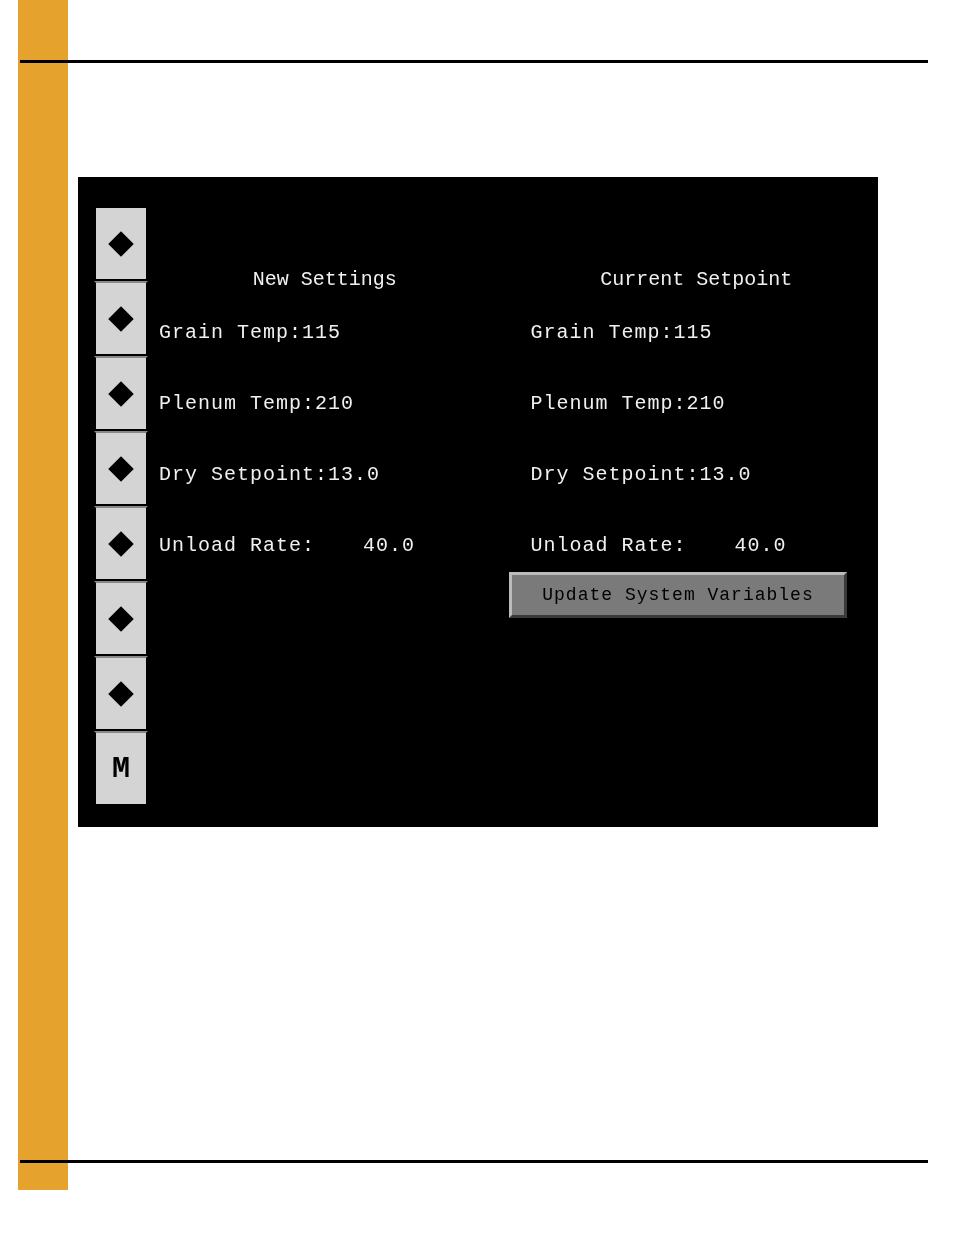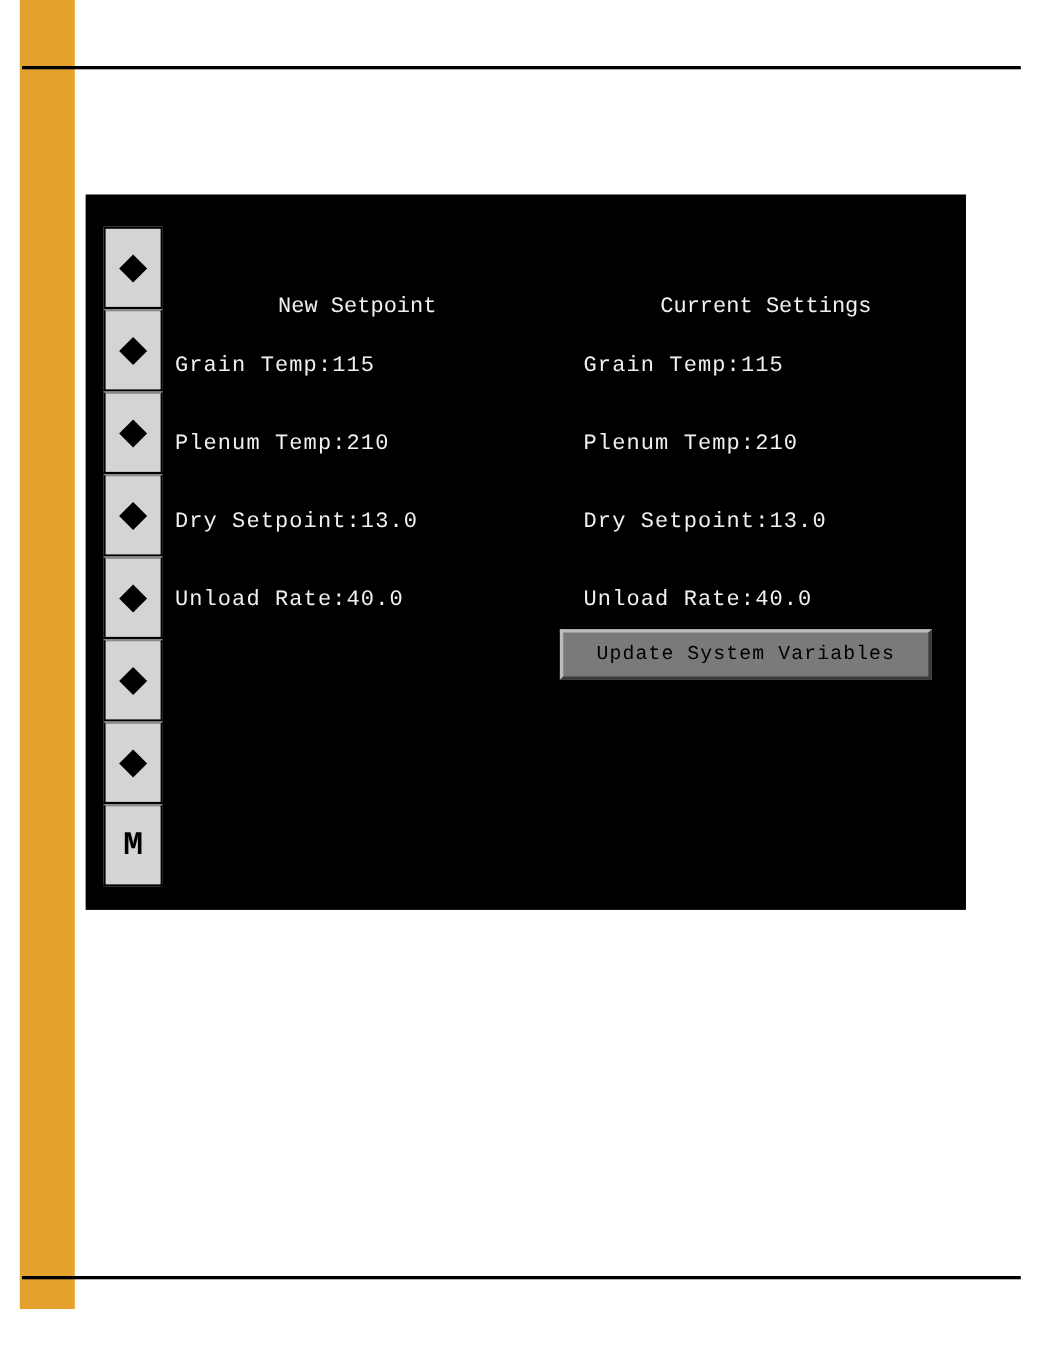--- a/index.html
+++ b/index.html
@@ -94,21 +94,21 @@
     margin-bottom: 30px;
     font-size: 20px;
   }
   .row {
     display: flex;
     justify-content: flex-start;
     margin-bottom: 48px;
     font-size: 20px;
     letter-spacing: 1px;
   }
-  .row:last-child { margin-bottom: 16px; }
+  .row:last-child { margin-bottom: 16px; gap: 48px; }
   .btn {
     width: 338px;
     height: 46px;
     background: #7a7a7a;
     color: #000;
     font-family: "Courier New", monospace;
     font-size: 18px;
     letter-spacing: 1px;
     display: flex;
     align-items: center;
@@ -161,40 +161,40 @@
       <div class="diamond"></div>
     </div>
     <div class="sb">
       <span class="m-label">M</span>
     </div>
   </div>
 
   <div class="content">
     <div class="cols">
       <div class="col">
-        <div class="col-head">New Setpoint</div>
+        <div class="col-head">New Settings</div>
         <div class="row">
           <span>Grain Temp:</span>
           <span>115</span>
         </div>
         <div class="row">
           <span>Plenum Temp:</span>
           <span>210</span>
         </div>
         <div class="row">
           <span>Dry Setpoint:</span>
           <span>13.0</span>
         </div>
         <div class="row">
           <span>Unload Rate:</span>
           <span>40.0</span>
         </div>
       </div>
       <div class="col">
-        <div class="col-head">Current Settings</div>
+        <div class="col-head">Current Setpoint</div>
         <div class="row">
           <span>Grain Temp:</span>
           <span>115</span>
         </div>
         <div class="row">
           <span>Plenum Temp:</span>
           <span>210</span>
         </div>
         <div class="row">
           <span>Dry Setpoint:</span>

